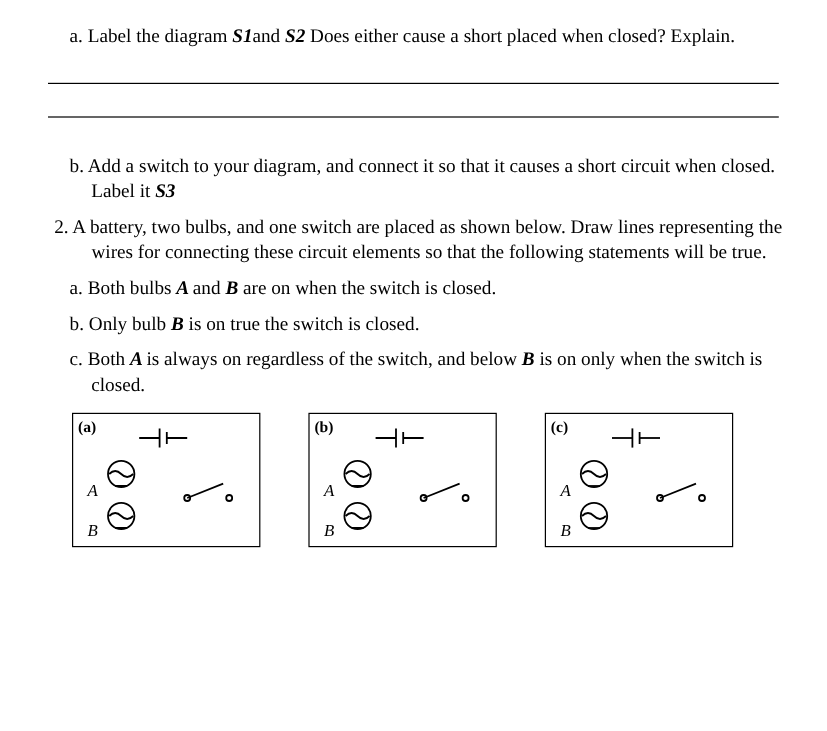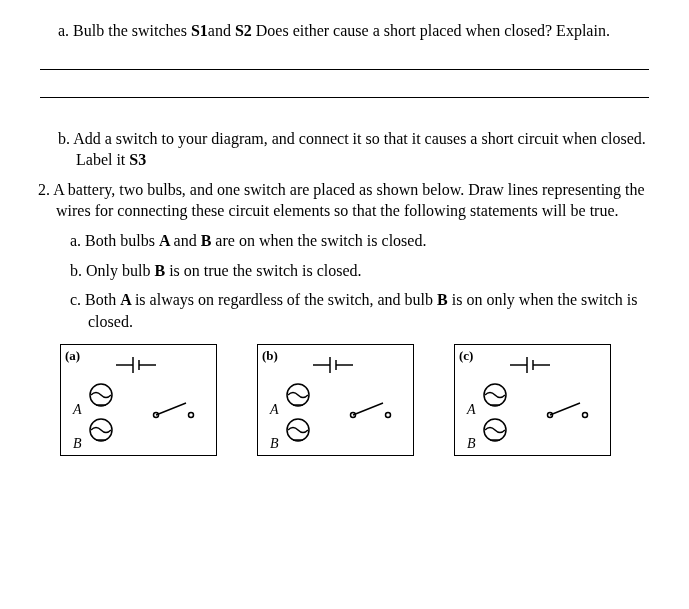--- a/index.html
+++ b/index.html
@@ -10,28 +10,28 @@
     color: #000;
     background: #fff;
     width: 689px;
     box-sizing: border-box;
     line-height: 1.35;
   }
   .item {
     margin-bottom: 8px;
   }
   .indent-1 { margin-left: 28px; text-indent: -18px; padding-left: 18px; }
-  .indent-sub { margin-left: 40px; text-indent: -18px; padding-left: 18px; }
+  .indent-sub { margin-left: 28px; text-indent: -18px; padding-left: 18px; }
   .blank-line {
     border-bottom: 1px solid #000;
     height: 1px;
     margin: 26px 10px 26px 10px;
   }
-  .italic-bold { font-weight: bold; }
-  .q2 { margin-left: 8px; text-indent: -18px; padding-left: 18px; }
+  .italic-bold { font-style: italic; font-weight: bold; }
+  .q2 { margin-left: 8px; text-indent: -18px; padding-left: 18px; text-align: center; }
   .figures {
     display: flex;
     gap: 40px;
     margin-left: 30px;
     margin-top: 12px;
   }
   .fig-box {
     border: 1px solid #000;
     width: 155px;
     height: 110px;
@@ -54,21 +54,21 @@
     position: absolute;
     font-style: italic;
     font-size: 14px;
   }
 </style>
 </head>
 <body>
 
 <div class="item indent-1">
   <span>a.</span>
-  <span>Bulb the switches </span><span class="italic-bold">S1</span><span>and </span><span class="italic-bold">S2</span><span> Does either cause a short placed when closed? Explain.</span>
+  <span>Label the diagram </span><span class="italic-bold">S1</span><span>and </span><span class="italic-bold">S2</span><span> Does either cause a short placed when closed? Explain.</span>
 </div>
 
 <div class="blank-line"></div>
 <div class="blank-line"></div>
 
 <div class="item indent-1" style="margin-top:30px;">
   <span>b.</span>
   <span>Add a switch to your diagram, and connect it so that it causes a short circuit when closed. Label it </span><span class="italic-bold">S3</span>
 </div>
 
@@ -82,21 +82,21 @@
   <span>Both bulbs </span><span class="italic-bold">A </span><span>and </span><span class="italic-bold">B </span><span>are on when the switch is closed.</span>
 </div>
 
 <div class="item indent-sub">
   <span>b.</span>
   <span>Only bulb </span><span class="italic-bold">B </span><span>is on true the switch is closed.</span>
 </div>
 
 <div class="item indent-sub">
   <span>c.</span>
-  <span>Both </span><span class="italic-bold">A </span><span>is always on regardless of the switch, and bulb </span><span class="italic-bold">B </span><span>is on only when the switch is closed.</span>
+  <span>Both </span><span class="italic-bold">A </span><span>is always on regardless of the switch, and below </span><span class="italic-bold">B </span><span>is on only when the switch is closed.</span>
 </div>
 
 <div class="figures">
 
   <div class="fig-box">
     <span class="fig-label">(a)</span>
     <svg class="fig-svg" width="155" height="110">
       <g stroke="#000" stroke-width="1.5" fill="none">
         <line x1="55" y1="20" x2="72" y2="20"></line>
         <line x1="72" y1="12" x2="72" y2="28"></line>

